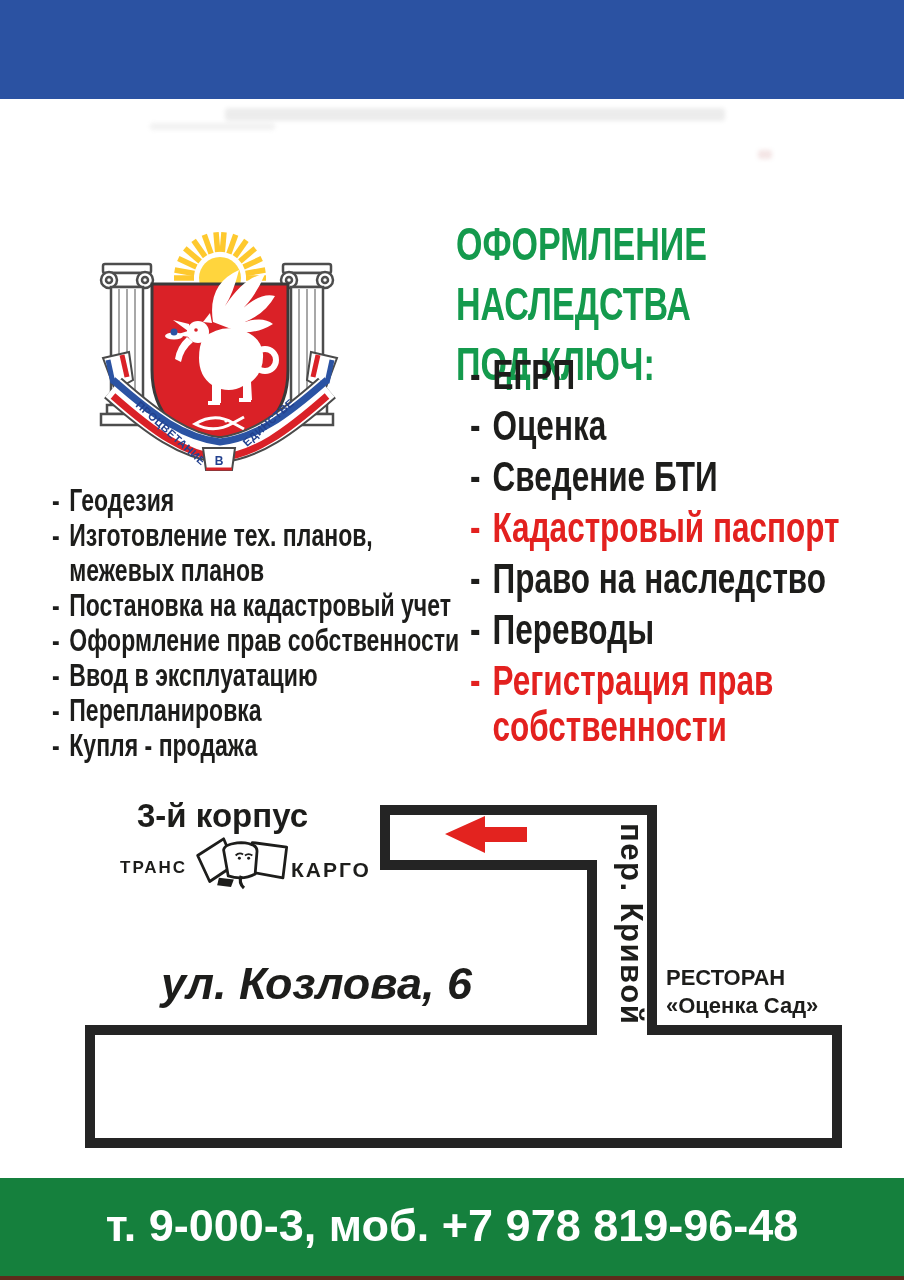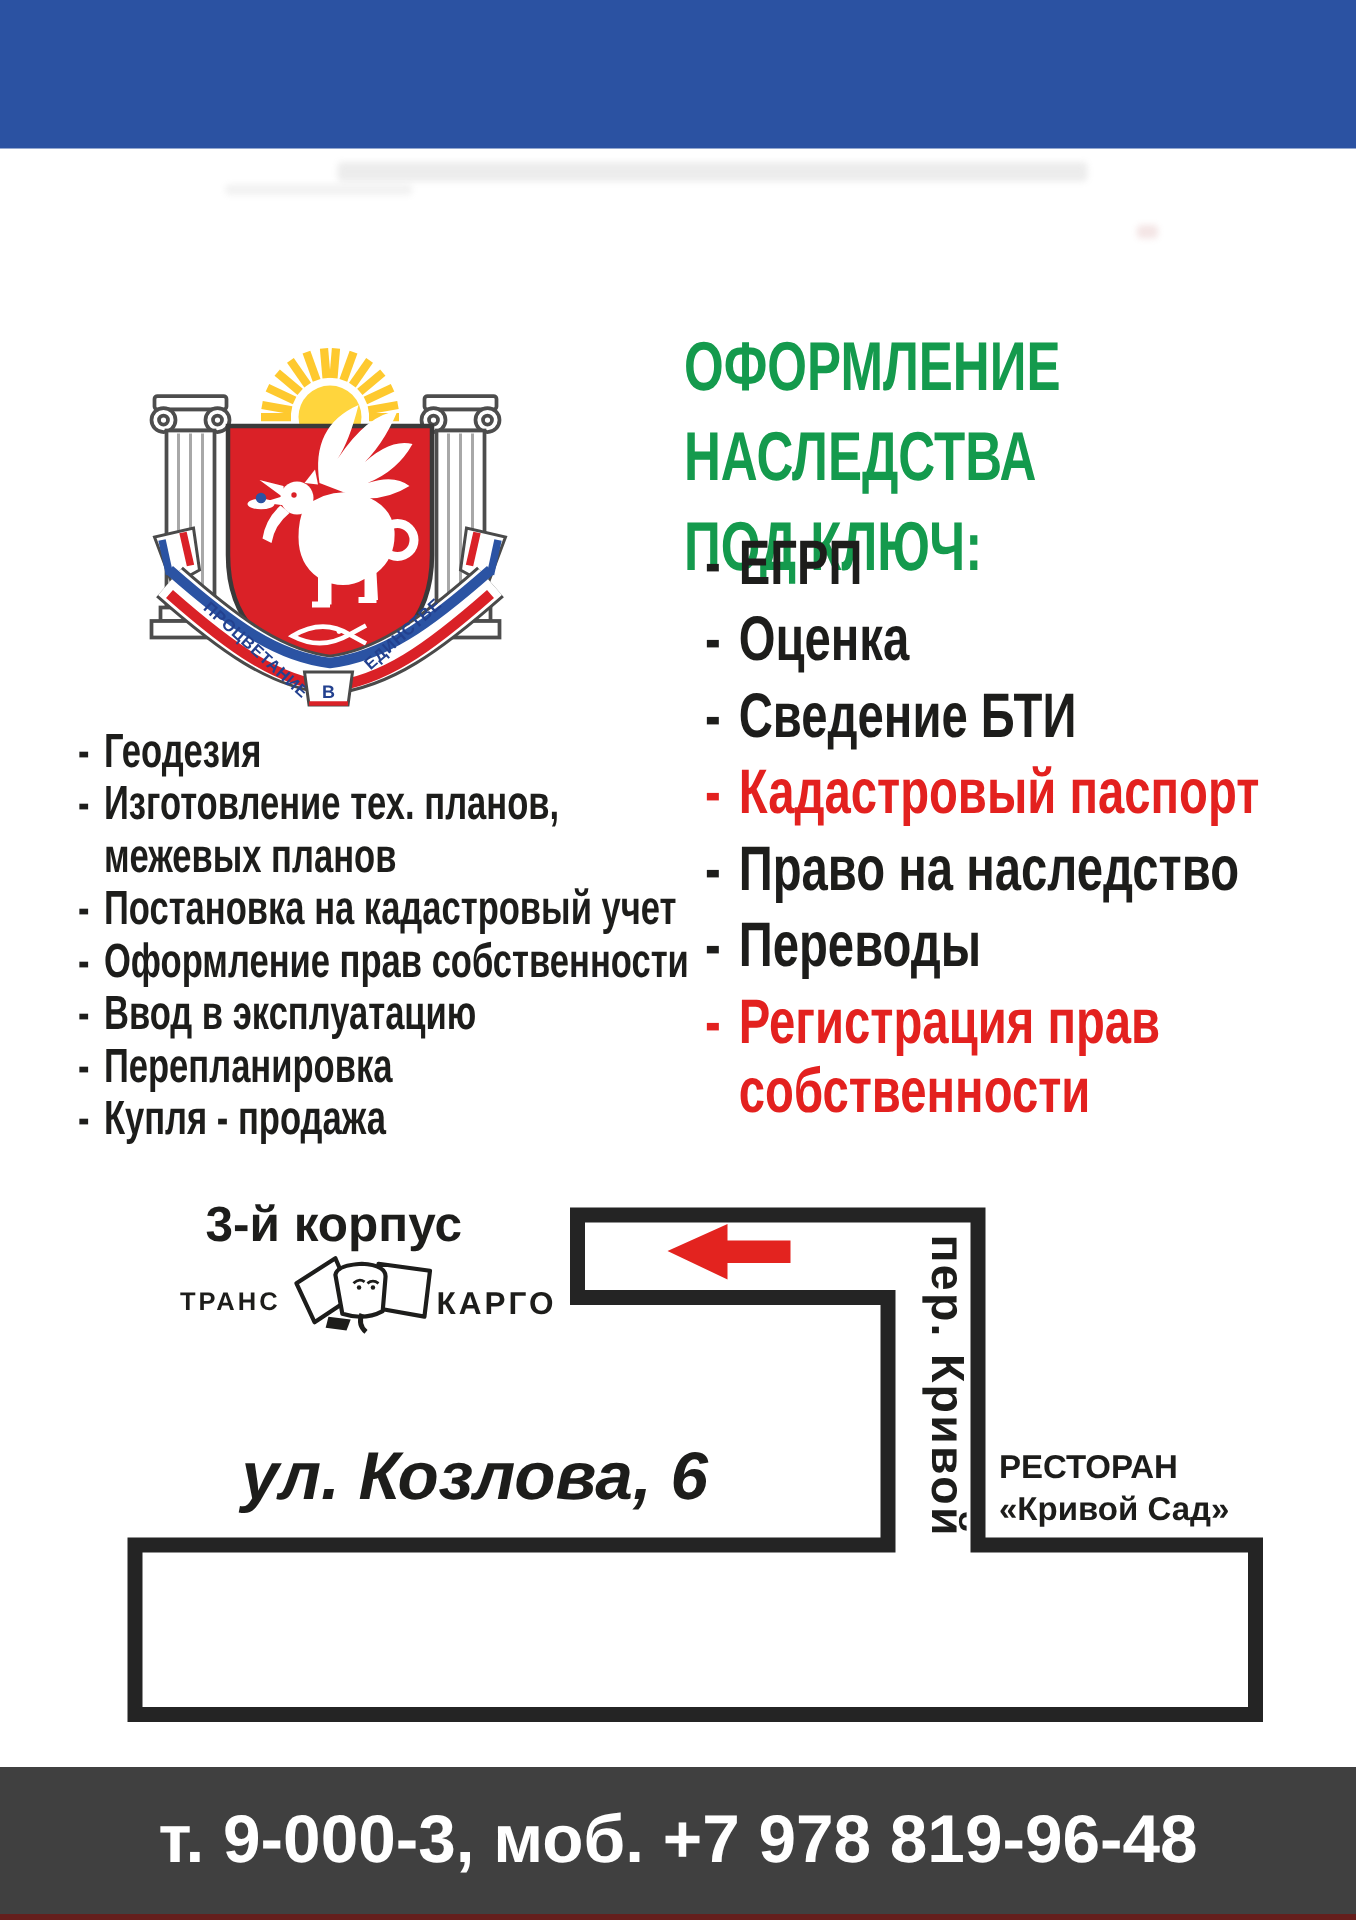--- a/index.html
+++ b/index.html
@@ -31,21 +31,21 @@
 
   .map-label{color:#1d1d1b;font-weight:700;white-space:nowrap;}
   .bldg{left:137px;top:797px;font-size:33px;}
   .logo-left{left:120px;top:858px;font-size:17px;letter-spacing:2px;}
   .logo-right{left:291px;top:858px;font-size:21px;letter-spacing:2px;}
   .kozlova{left:161px;top:958px;font-size:45px;font-style:italic;}
   .krivoy{left:649px;top:823px;font-size:31px;letter-spacing:1.5px;
           transform:rotate(90deg);transform-origin:0 0;}
   .restaurant{left:666px;top:964px;font-size:22px;line-height:28px;white-space:nowrap;}
 
-  .footer{left:0;top:1178px;width:904px;height:102px;background:#404040;
+  .footer{left:0;top:1178px;width:904px;height:102px;background:#15803d;
           display:flex;align-items:center;justify-content:center;}
   .footer .phone{color:#ffffff;font-size:45px;font-weight:700;white-space:nowrap;
                  margin-top:-6px;}
   .bottom-edge{left:0;top:1276px;width:904px;height:4px;background:#6e1513;opacity:.8;}
 </style>
 </head>
 <body>
 
 <div class="abs top-band"></div>
 
@@ -237,19 +237,19 @@
   <circle cx="50" cy="25" r="1.6" fill="#1d1d1b"></circle>
   <circle cx="60" cy="25" r="1.6" fill="#1d1d1b"></circle>
   <path d="M52,44 Q49,52 55,57" fill="none" stroke="#1d1d1b" stroke-width="3.5"></path>
   <path d="M28,46 L44,48 L41,56 L26,54 Z" fill="#1d1d1b"></path>
 </svg>
 <div class="abs map-label logo-right">КАРГО</div>
 <div class="abs map-label kozlova">ул. Козлова, 6</div>
 <div class="abs map-label krivoy">пер. Кривой</div>
 <div class="abs map-label restaurant">
   <div>РЕСТОРАН</div>
-  <div>«Кривой Сад»</div>
+  <div>«Оценка Сад»</div>
 </div>
 
 <div class="abs footer">
   <span class="phone">т. 9-000-3, моб. +7 978 819-96-48</span>
 </div>
 <div class="abs bottom-edge"></div>
 
 </body></html>

